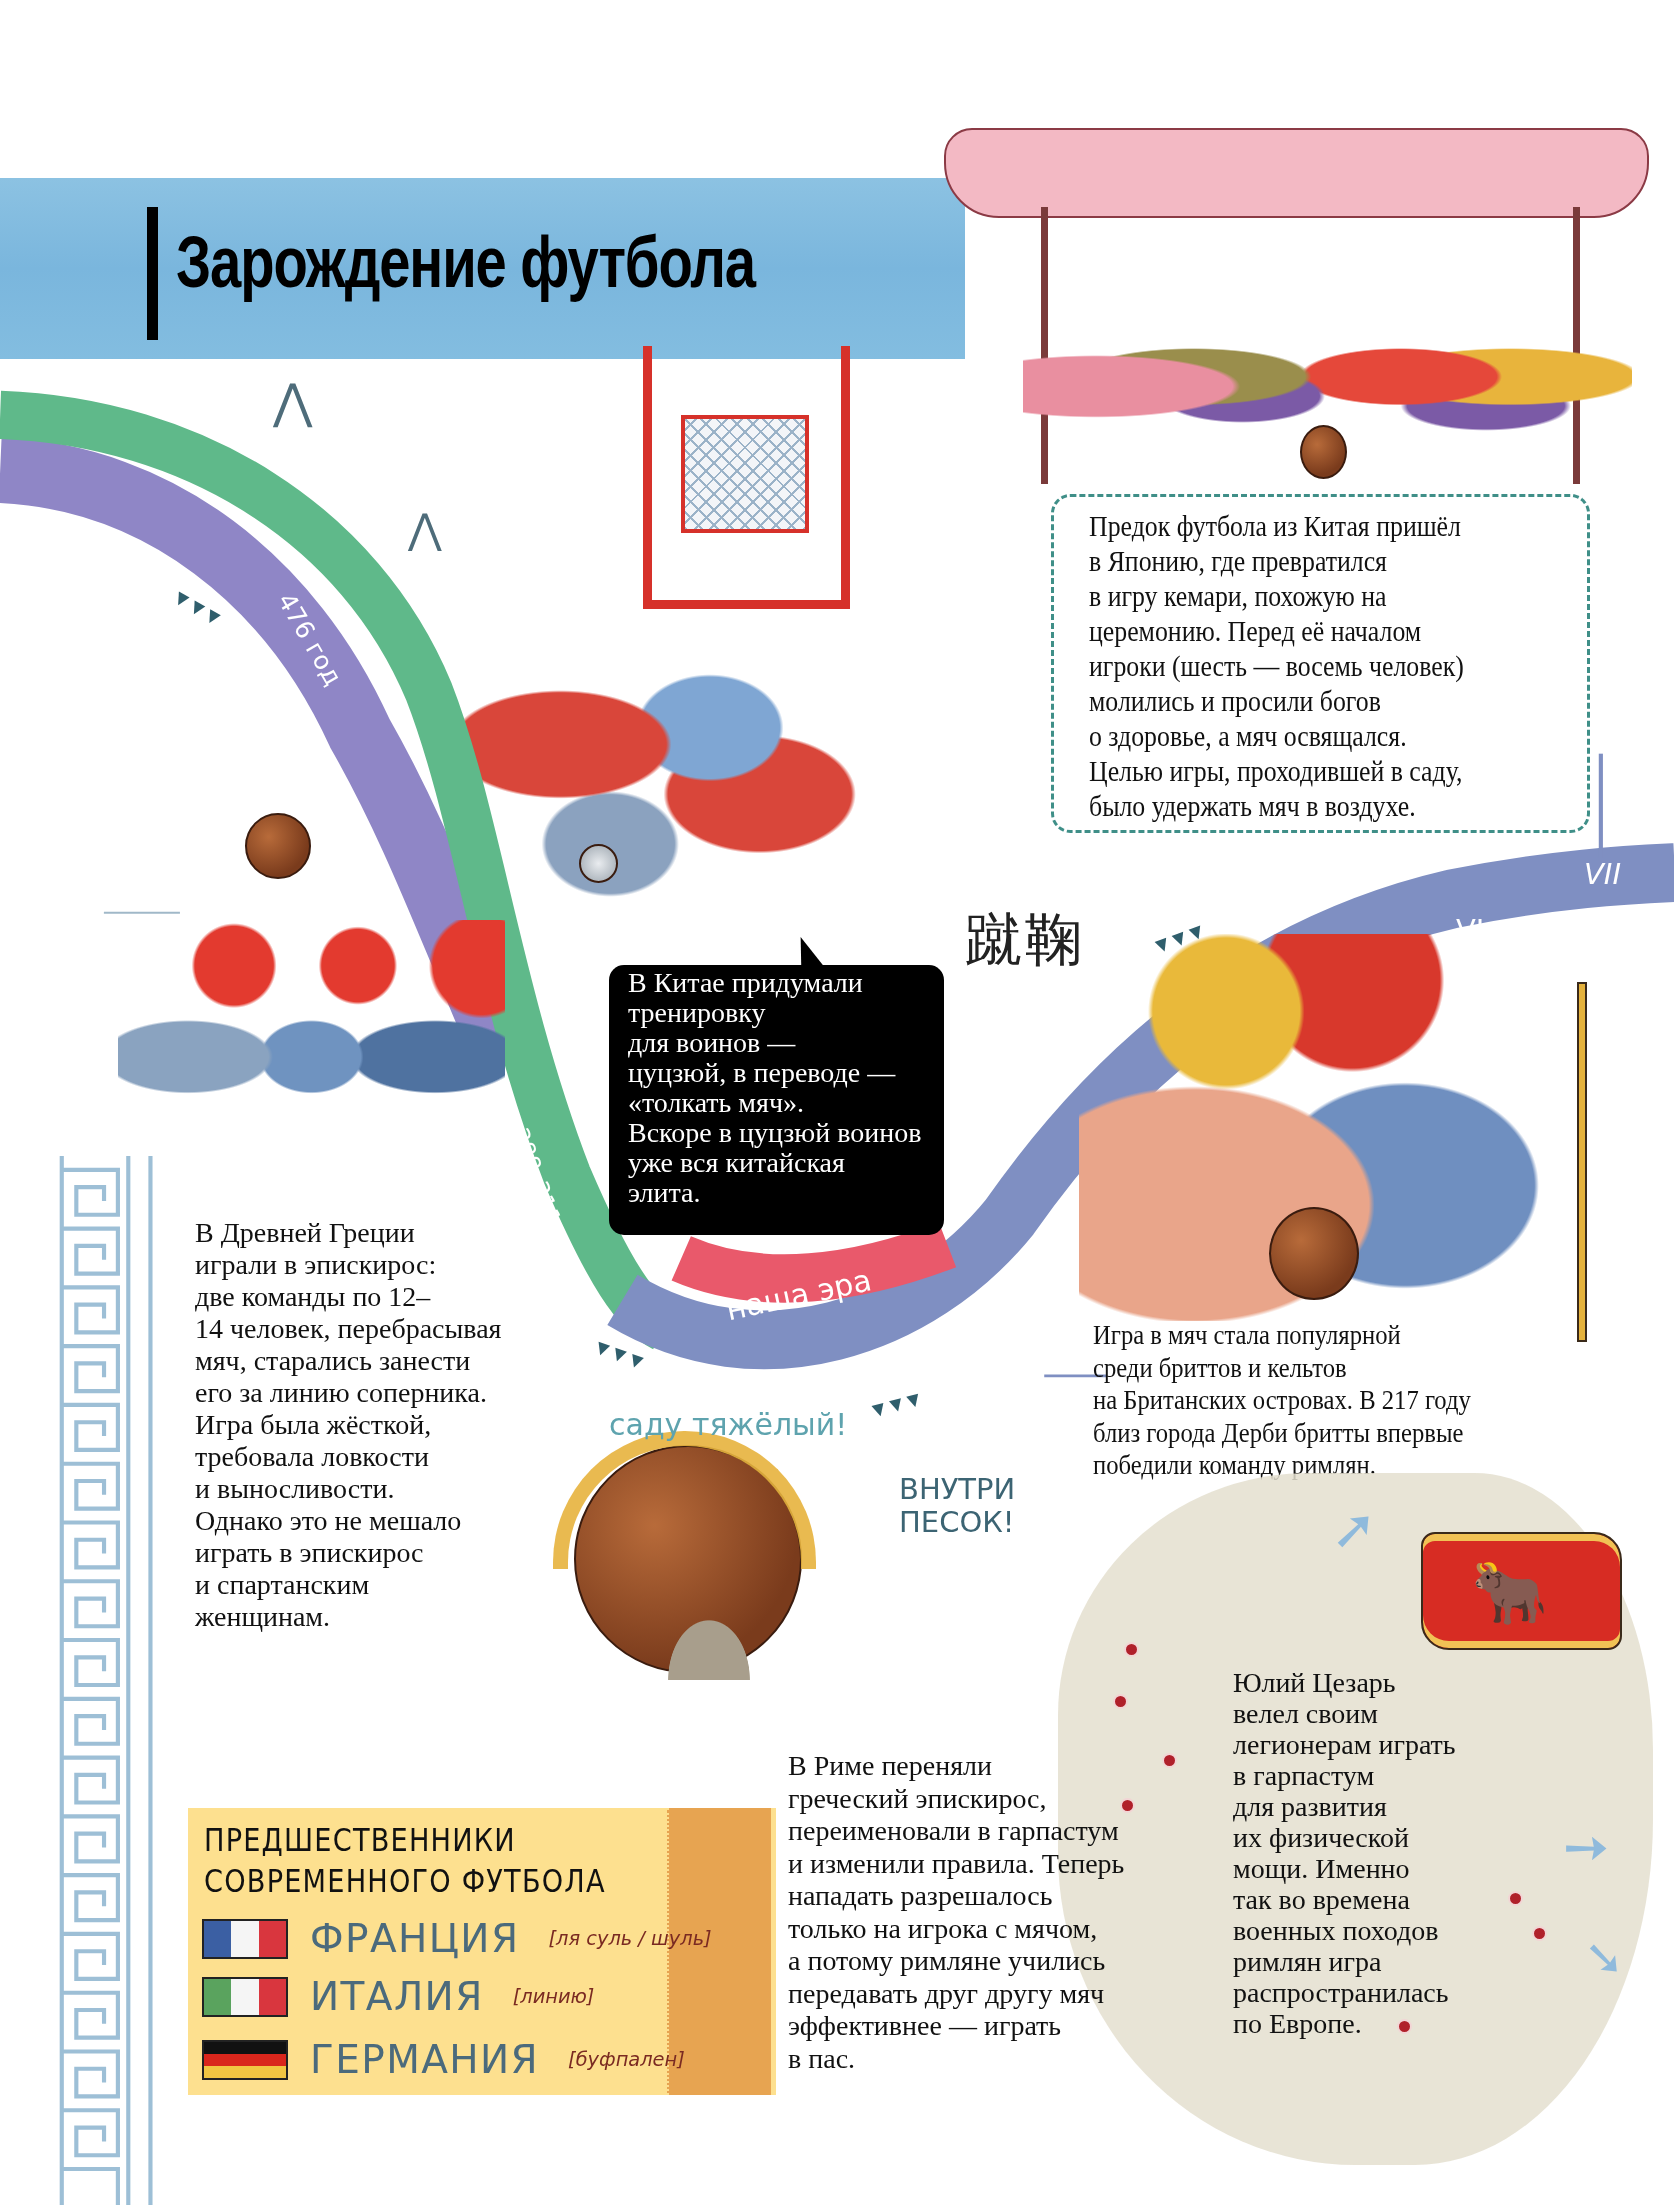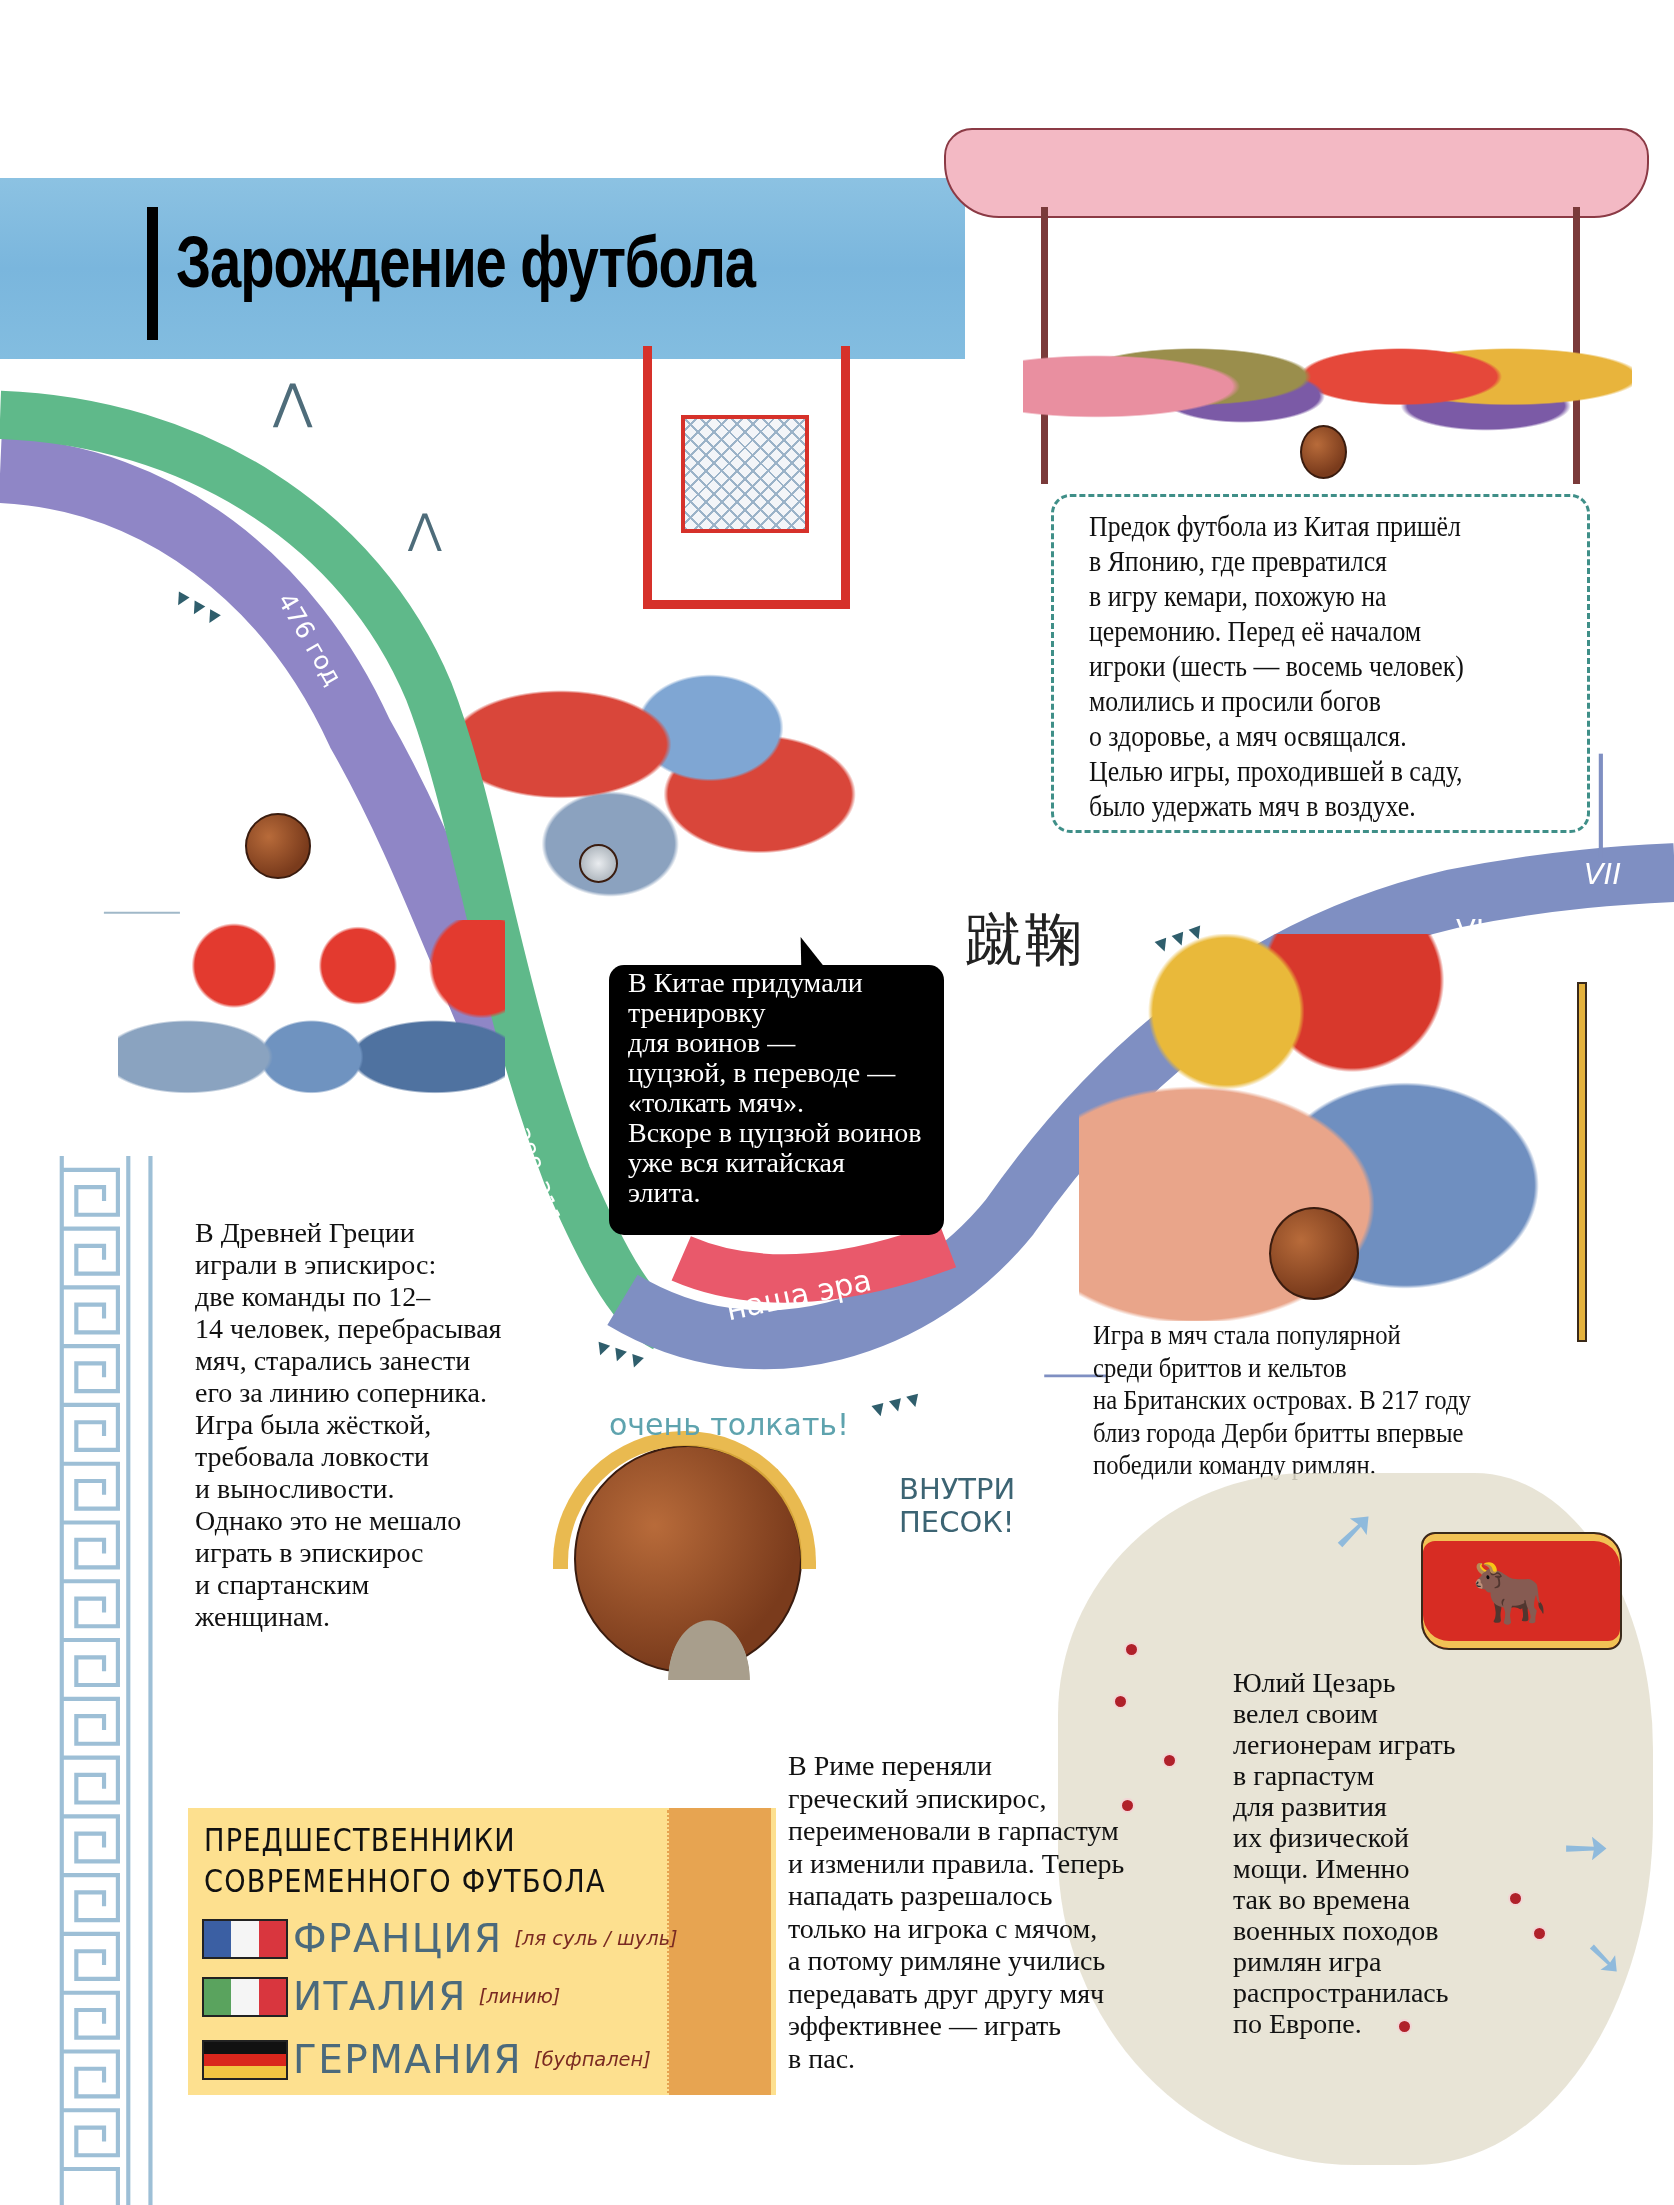--- a/index.html
+++ b/index.html
@@ -62,21 +62,21 @@
 
   .chinese-glyphs { position: absolute; left: 965px; top: 902px; font-size: 57px; color: #222; font-family: "DejaVu Sans", sans-serif; letter-spacing: 2.8px; }
 
   .note-heavy { position: absolute; left: 609px; top: 1407px; font-size: 30px; color: #5ea3ae; white-space: nowrap; font-family: "DejaVu Sans", sans-serif; }
   .note-sand { position: absolute; left: 899px; top: 1473px; font-size: 29px; color: #3c6473; line-height: 33px; white-space: pre-line; font-family: "DejaVu Sans", sans-serif; text-transform: uppercase; }
 
   
   .pred-card { position: absolute; left: 188px; top: 1808px; width: 588px; height: 287px; background: #fde08f; }
   .pred-stripe { position: absolute; left: 667px; top: 1808px; width: 104px; height: 287px; background: #e7a451; border-left: 2.8px dotted #fde08f; }
   .pred-title { position: absolute; left: 204px; top: 1820px; font-size: 32px; line-height: 41px; color: #111; white-space: pre-line; font-family: "DejaVu Sans", sans-serif; text-transform: uppercase; letter-spacing: 1.4px; transform: scaleX(0.85); transform-origin: left top; }
-  .pred-row { position: absolute; left: 202px; display: flex; align-items: center; gap: 5px; text-align: center; }
+  .pred-row { position: absolute; left: 202px; display: flex; align-items: center; gap: 22px; text-align: center; }
   .flag { width: 86px; height: 40px; display: flex; border: 2.1px solid #222; }
   .flag.h { flex-direction: column; }
   .flag span { flex: 1; }
   .pred-country { font-size: 39px; color: #4b6a7c; font-family: "DejaVu Sans", sans-serif; text-transform: uppercase; letter-spacing: 1.4px; }
   .pred-local { font-size: 19.4px; color: #7a2a22; font-style: italic; font-family: "DejaVu Sans", sans-serif; margin-left: 7px; }
 
   
   .greek-border { position: absolute; left: 59px; top: 1156px; width: 97px; height: 1049px; }
 
   
@@ -227,21 +227,21 @@
 
 <div class="txt britain-text">Игра в мяч стала популярной
 среди бриттов и кельтов
 на Британских островах. В 217 году
 близ города Дерби бритты впервые
 победили команду римлян.</div>
 
 <div class="ball" style="left:574px;top:1445px;width:228px;height:228px;"></div>
 <div class="abs" style="left:553px;top:1431px;width:263px;height:138px;border:15px solid #e7b33e;border-bottom:none;border-radius:131px 131px 0 0;opacity:.9;"></div>
 <div class="abs" style="left:657px;top:1604px;width:104px;height:76px;background:radial-gradient(ellipse at 50% 100%, #a89e8c 55%, transparent 56%);"></div>
-<div class="note-heavy">очень толкать!</div>
+<div class="note-heavy">саду тяжёлый!</div>
 <div class="note-sand">внутри
 песок!</div>
 
 <div class="map-shape"></div>
 <div class="map-dot" style="left:1124px;top:1642px;"></div>
 <div class="map-dot" style="left:1113px;top:1694px;"></div>
 <div class="map-dot" style="left:1162px;top:1753px;"></div>
 <div class="map-dot" style="left:1120px;top:1798px;"></div>
 <div class="map-dot" style="left:1508px;top:1891px;"></div>
 <div class="map-dot" style="left:1532px;top:1926px;"></div>

